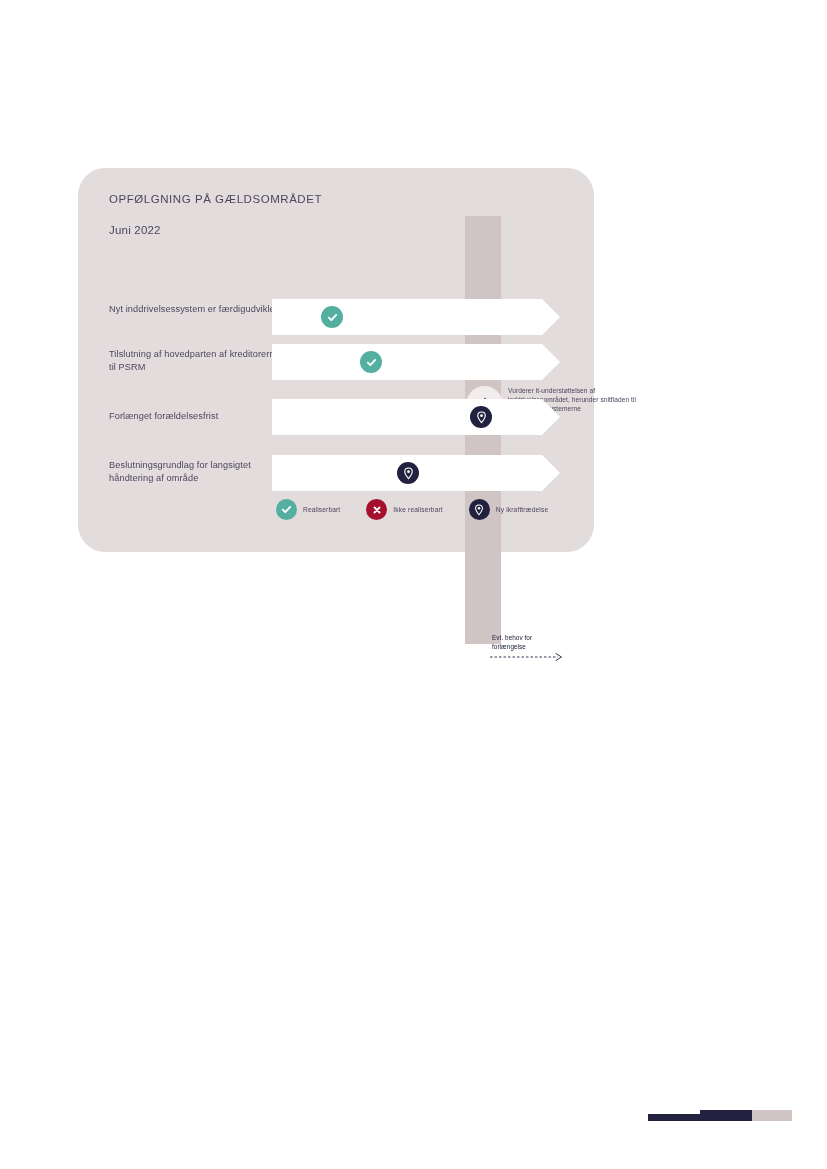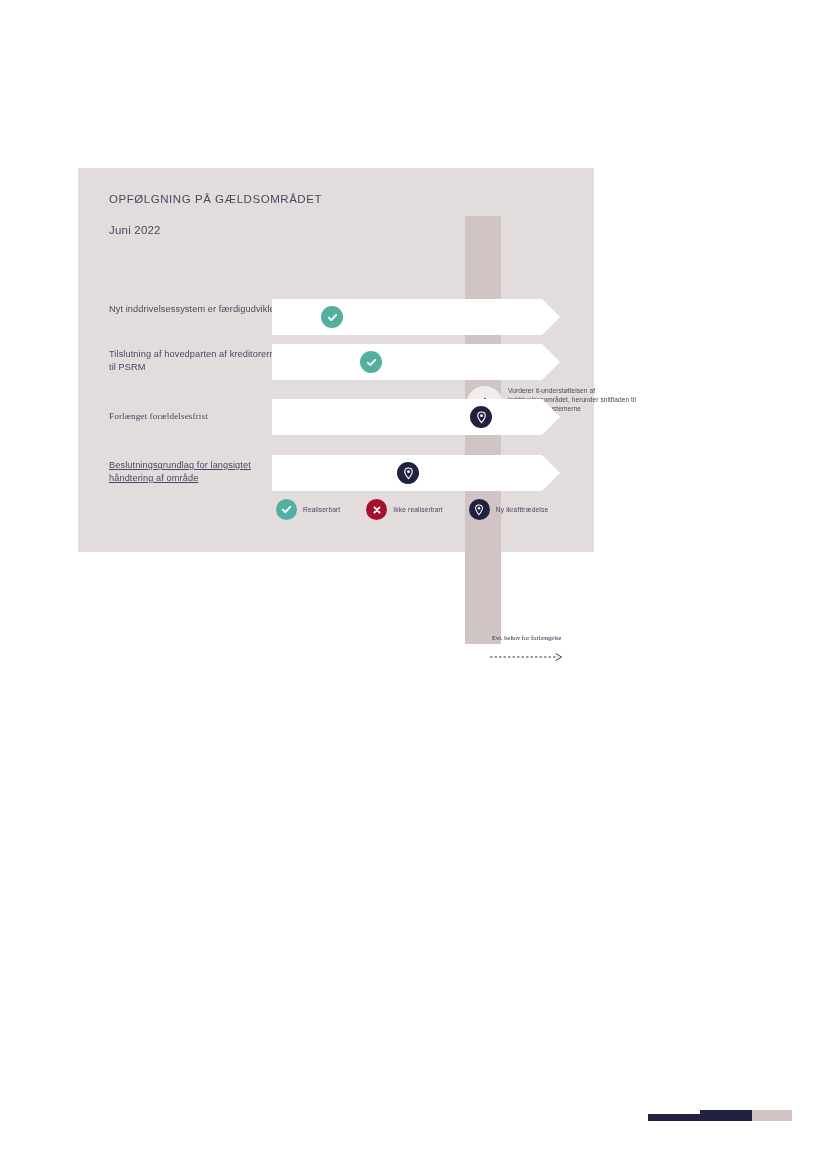--- a/index.html
+++ b/index.html
@@ -16,20 +16,21 @@
   }
 
   
   #infographic-panel {
     position: absolute;
     left: 78px;
     top: 168px;
     width: 516px;
     height: 384px;
     background: #e3dcdc;
+    border-radius: 27px;
   }
 
   
   #title-block {
     position: absolute;
     left: 31px;
     top: 24px;
   }
   #panel-title {
     font-size: 11.5px;
@@ -249,38 +250,38 @@
   <div class="timeline-row" style="top:176px;">
     <div class="row-label" style="top:4px;">Tilslutning af hovedparten af kreditorerne til PSRM</div>
     <div class="row-bar"></div>
     <div class="marker marker-check" style="left:282px; top:7px; width:22px; height:22px;">
       <svg width="11" height="11" viewBox="0 0 12 12">
         <path d="M2 6.2 L4.7 8.9 L10 3.2" stroke="#ffffff" stroke-width="2" fill="none" stroke-linecap="round" stroke-linejoin="round"></path>
       </svg>
     </div>
   </div>
 
-  <div class="timeline-row" style="top:231px;font-family:Liberation Serif, serif;">
+  <div class="timeline-row" style="top:231px;">
     <div class="row-label" style="top:11px;">Forlænget forældelsesfrist</div>
     <div class="row-bar"></div>
     <div class="marker marker-pin" style="left:392px; top:7px; width:22px; height:22px;">
       <svg width="11" height="13" viewBox="0 0 12 15">
         <path d="M6 1.2 C3.5 1.2 1.7 3.1 1.7 5.4 C1.7 8.1 6 13.4 6 13.4 C6 13.4 10.3 8.1 10.3 5.4 C10.3 3.1 8.5 1.2 6 1.2 Z" fill="none" stroke="#ffffff" stroke-width="1.3"></path>
         <circle cx="6" cy="5.4" r="1.6" fill="#ffffff"></circle>
       </svg>
     </div>
     <div id="extension-note">Evt. behov for forlængelse</div>
     <svg id="extension-arrow" viewBox="0 0 78 10">
       <line x1="0" y1="5" x2="68" y2="5" stroke="#22213f" stroke-width="0.9" stroke-dasharray="2.5,2"></line>
       <path d="M66 1.6 L71.5 5 L66 8.4" stroke="#22213f" stroke-width="0.9" fill="none" stroke-linecap="round" stroke-linejoin="round"></path>
     </svg>
   </div>
 
   <div class="timeline-row" style="top:287px;">
-    <div class="row-label" style="top:4px;text-decoration:underline;">Beslutningsgrundlag for langsigtet håndtering af område</div>
+    <div class="row-label" style="top:4px;">Beslutningsgrundlag for langsigtet håndtering af område</div>
     <div class="row-bar"></div>
     <div class="marker marker-pin" style="left:319px; top:7px; width:22px; height:22px;">
       <svg width="11" height="13" viewBox="0 0 12 15">
         <path d="M6 1.2 C3.5 1.2 1.7 3.1 1.7 5.4 C1.7 8.1 6 13.4 6 13.4 C6 13.4 10.3 8.1 10.3 5.4 C10.3 3.1 8.5 1.2 6 1.2 Z" fill="none" stroke="#ffffff" stroke-width="1.3"></path>
         <circle cx="6" cy="5.4" r="1.6" fill="#ffffff"></circle>
       </svg>
     </div>
   </div>
 
   <div id="legend">

